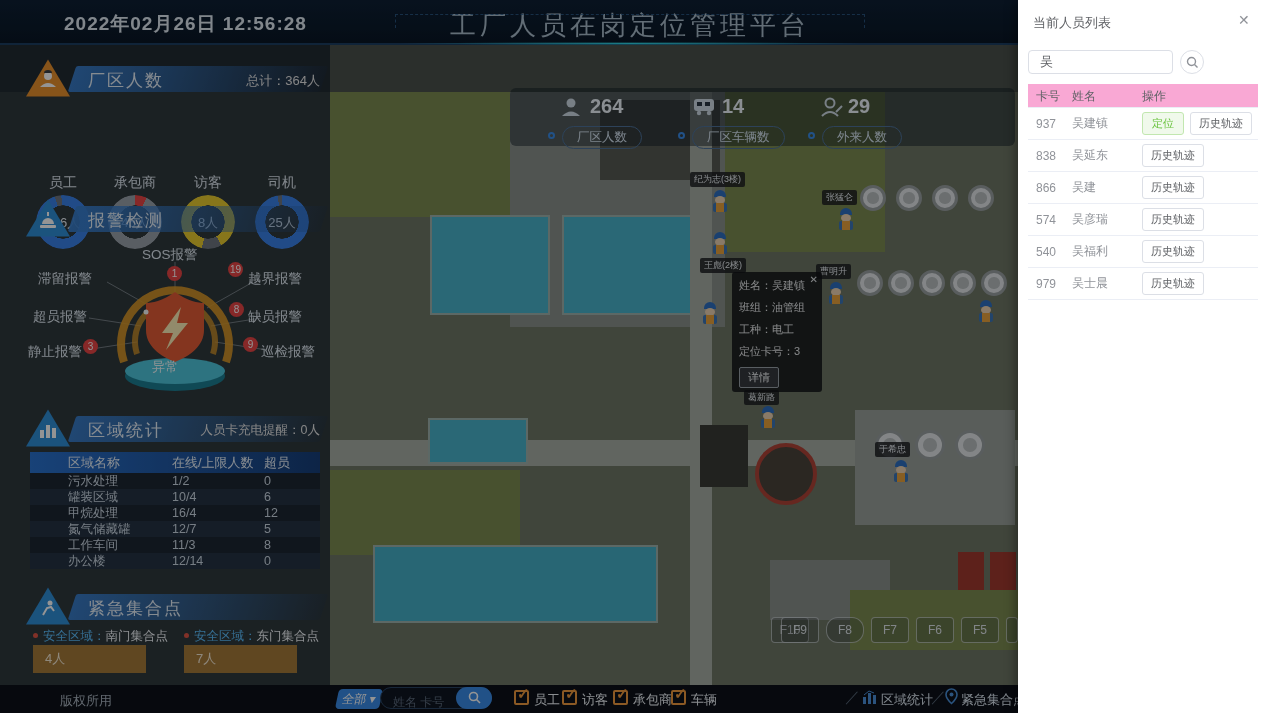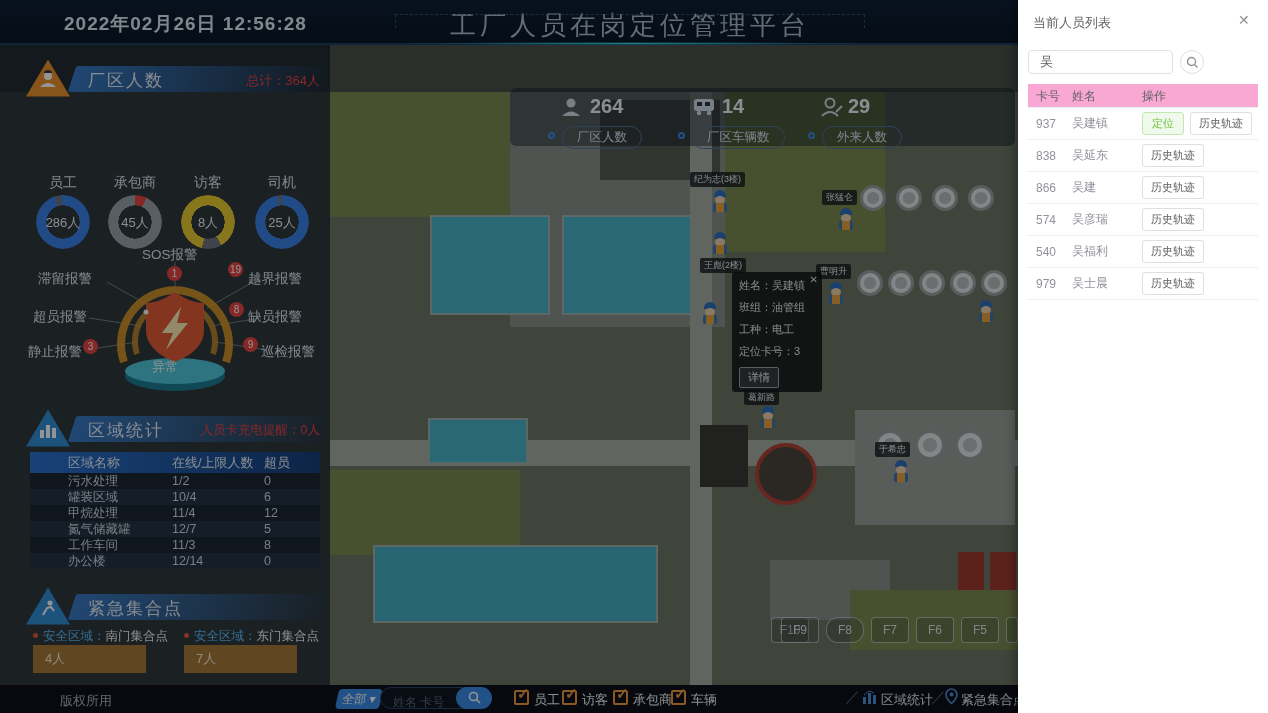--- a/index.html
+++ b/index.html
@@ -43,21 +43,21 @@
   
   .fbtn{position:absolute;top:617px;width:38px;height:26px;border:1px solid rgba(235,240,245,.55);border-radius:4px;background:rgba(40,46,50,.25);color:#dfe5ea;font-size:12px;text-align:center;line-height:24px;}
 
   
   #lefttint{left:0;top:45px;width:330px;height:640px;background:rgba(9,20,36,.62);z-index:2;}
   .sec{z-index:3;}
   .sec-band{position:absolute;left:72px;right:6px;top:4px;height:26px;background:linear-gradient(90deg,rgba(56,126,205,.95),rgba(20,50,90,.15));transform:skewX(-18deg);border-radius:2px;}
   .sec-title{position:absolute;left:88px;top:7px;font-size:17px;color:#e6eff8;letter-spacing:2px;}
   .sec-icon{position:absolute;left:26px;top:-4px;width:44px;height:40px;}
   .tri{position:absolute;inset:0;clip-path:polygon(50% 4%,100% 96%,0 96%);}
-  .sec-right{position:absolute;right:10px;top:10px;font-size:13px;color:#ef4444;}
+  .sec-right{position:absolute;right:10px;top:10px;font-size:13px;color:#e5e5e5;}
 
   
   .dlabel{position:absolute;top:112px;width:72px;text-align:center;font-size:14px;color:#dde7f0;}
   .donut{position:absolute;top:133px;width:54px;height:54px;border-radius:50%;-webkit-mask:radial-gradient(circle closest-side,transparent 61%,#000 62%);mask:radial-gradient(circle closest-side,transparent 61%,#000 62%);}
   .dval{position:absolute;top:152px;width:54px;text-align:center;font-size:13px;color:#eaf1f8;}
 
   
   #alarmbox{left:25px;top:240px;width:300px;height:168px;z-index:3;}
   .alabel{position:absolute;font-size:13.5px;color:#dfe9f2;white-space:nowrap;}
   .badge{position:absolute;min-width:15px;height:15px;border-radius:8px;background:#e84545;color:#fff;font-size:10px;line-height:15px;text-align:center;padding:0 2px;}
@@ -228,20 +228,32 @@
     <div class="donut" style="left:36px;background:conic-gradient(from -18deg,#6e7680 0 4%,#3a82e8 4% 100%);"></div>
     <div class="donut" style="left:108px;background:conic-gradient(#e84545 0 7%,#9aa2ab 7% 100%);"></div>
     <div class="donut" style="left:181px;background:conic-gradient(from 150deg,#6e7680 0 12%,#e8cc30 12% 100%);"></div>
     <div class="donut" style="left:255px;background:conic-gradient(from -10deg,#6e7680 0 3%,#3a82e8 3% 100%);"></div>
     <div class="dval" style="left:36px;">286人</div>
     <div class="dval" style="left:108px;">45人</div>
     <div class="dval" style="left:181px;">8人</div>
     <div class="dval" style="left:255px;">25人</div>
   </div>
 
+  <div class="abs sec" style="left:0;top:202px;width:330px;height:30px;">
+    <div class="sec-band"></div>
+    <div class="sec-icon">
+      <div class="tri" style="background:#2f8fd8;"></div>
+      <svg class="abs" style="left:11px;top:12px;" width="22" height="20" viewBox="0 0 22 20">
+          <path d="M5,14 a6,6 0 0 1 12,0 Z" fill="#fff"></path>
+          <rect x="3" y="15" width="16" height="3" rx="1" fill="#fff"></rect>
+          <line x1="11" y1="2" x2="11" y2="6" stroke="#fff" stroke-width="2"></line>
+        </svg>
+    </div>
+    <div class="sec-title">报警检测</div>
+  </div>
 
   <div id="alarmbox" class="abs">
     <svg class="abs" style="left:0;top:0;" width="300" height="168" viewBox="0 0 300 168">
       <line x1="150" y1="22" x2="150" y2="56" stroke="rgba(200,210,220,.45)"></line>
       <line x1="82" y1="42" x2="128" y2="68" stroke="rgba(200,210,220,.45)"></line>
       <line x1="228" y1="42" x2="182" y2="68" stroke="rgba(200,210,220,.45)"></line>
       <line x1="64" y1="78" x2="116" y2="86" stroke="rgba(200,210,220,.45)"></line>
       <line x1="236" y1="78" x2="186" y2="86" stroke="rgba(200,210,220,.45)"></line>
       <line x1="60" y1="110" x2="112" y2="102" stroke="rgba(200,210,220,.45)"></line>
       <line x1="242" y1="110" x2="190" y2="102" stroke="rgba(200,210,220,.45)"></line>
@@ -293,21 +305,21 @@
         <span class="col2">1/2</span>
         <span class="col3">0</span>
       </div>
     <div class="arow">
         <span class="col1">罐装区域</span>
         <span class="col2">10/4</span>
         <span class="col3">6</span>
       </div>
     <div class="arow">
         <span class="col1">甲烷处理</span>
-        <span class="col2">11/4</span>
+        <span class="col2">16/4</span>
         <span class="col3">12</span>
       </div>
     <div class="arow">
         <span class="col1">氮气储藏罐</span>
         <span class="col2">12/7</span>
         <span class="col3">5</span>
       </div>
     <div class="arow">
         <span class="col1">工作车间</span>
         <span class="col2">11/3</span>

